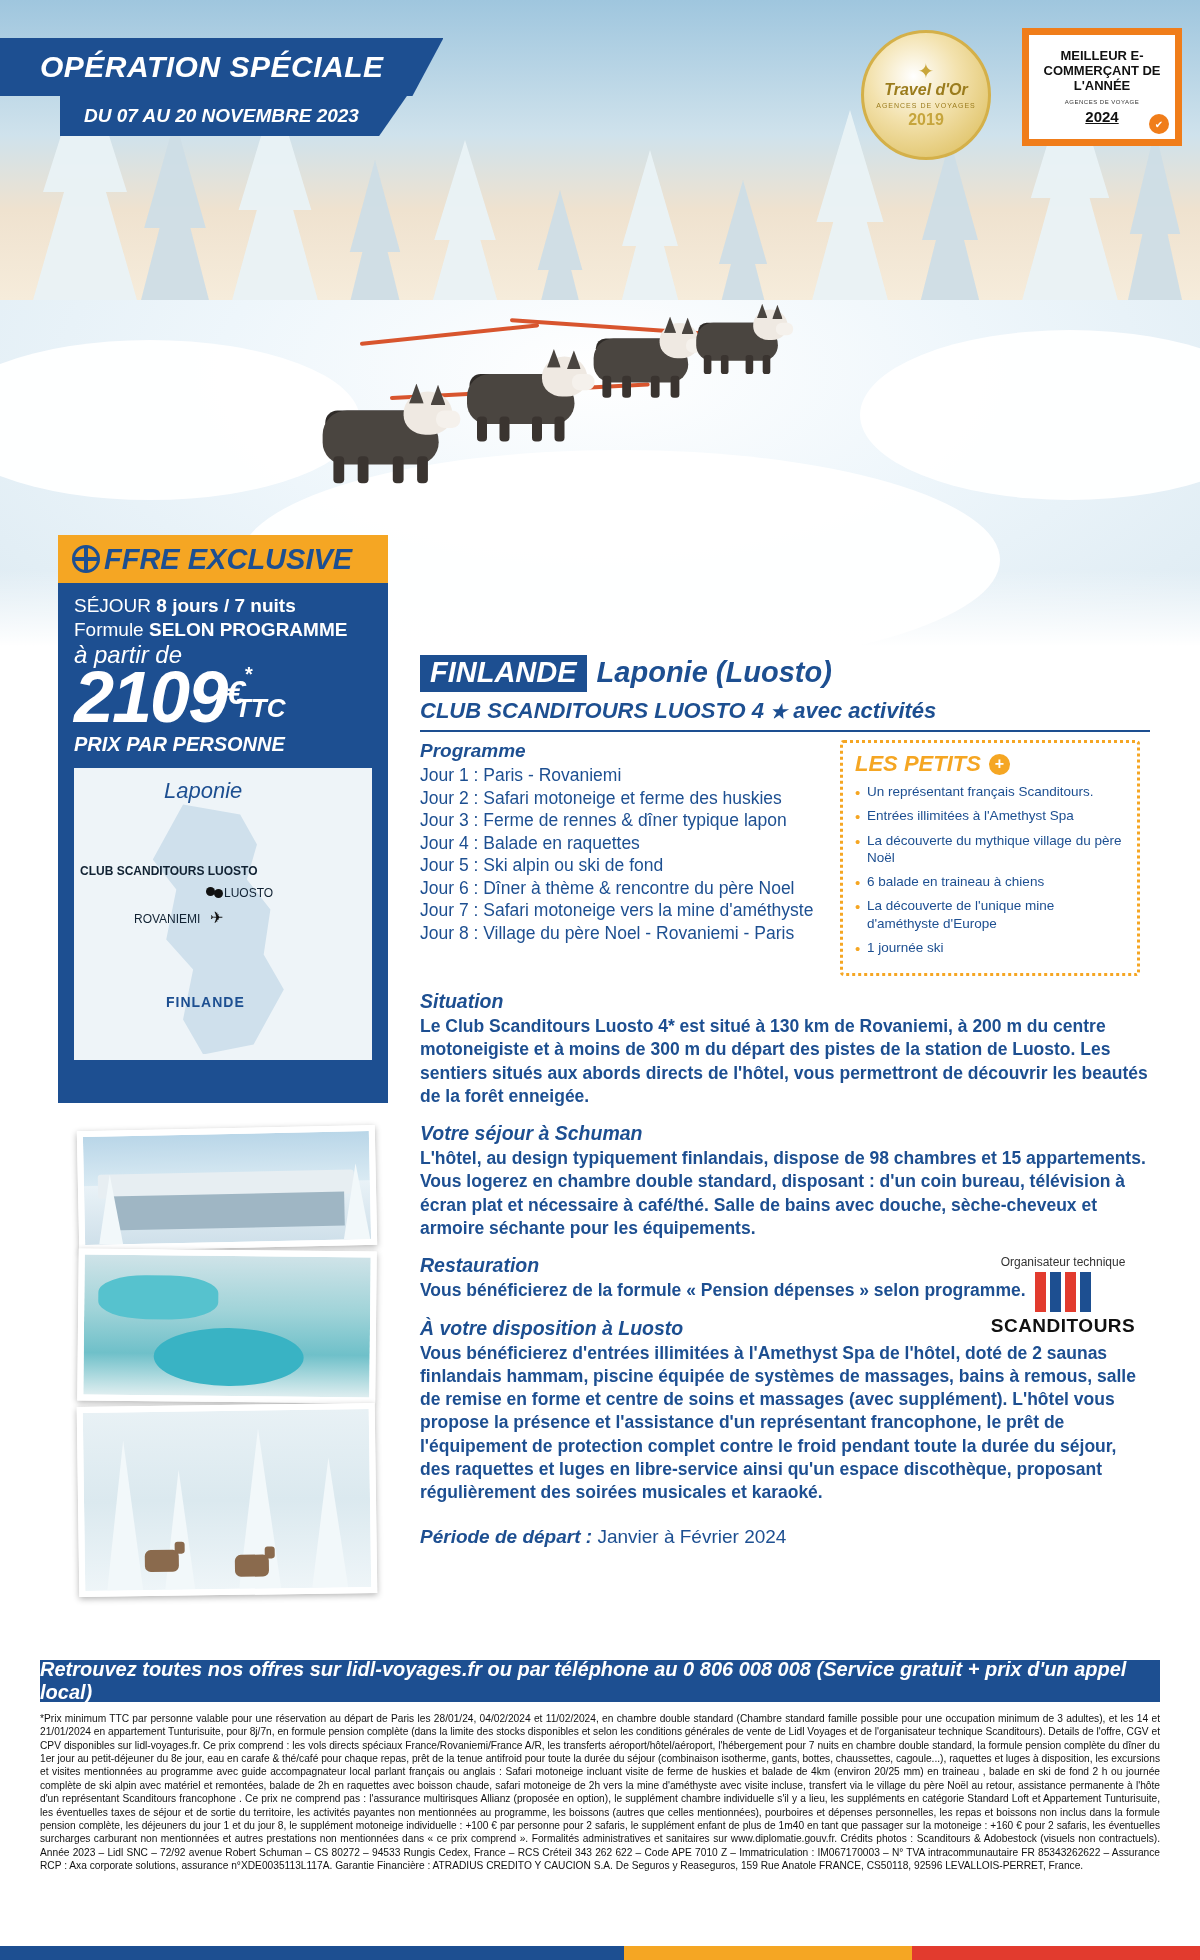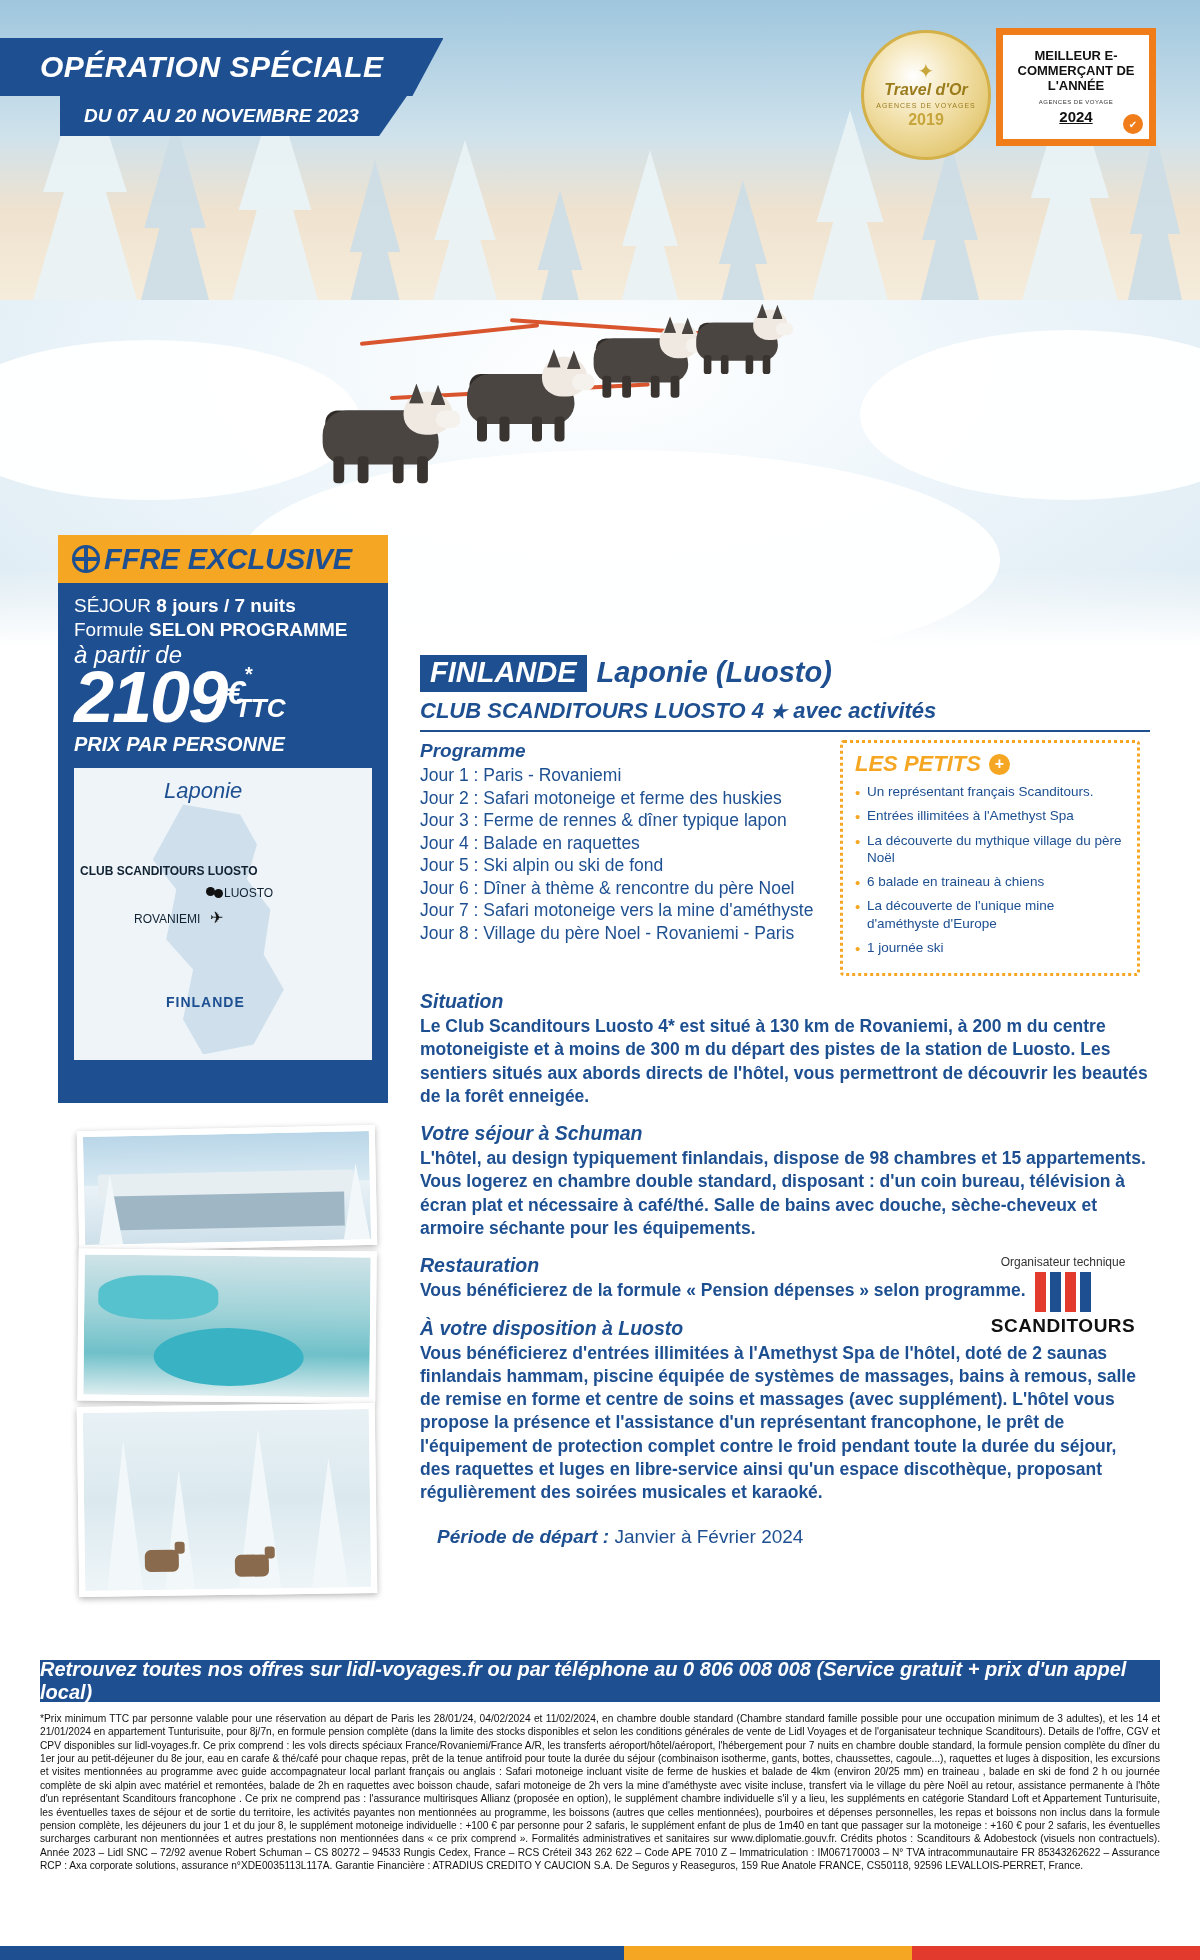--- a/index.html
+++ b/index.html
@@ -87,21 +87,21 @@
     background:radial-gradient(circle at 40% 35%, #ffffff 0%, #f3e2ae 40%, #d9b84f 100%);
     border:3px solid #d4b049;
     display:flex; flex-direction:column; align-items:center; justify-content:center;
     text-align:center;
   }
   .travel-dor .t1 { font-size:16px; font-weight:bold; color:#9b7c1d; font-style:italic; }
   .travel-dor .t2 { font-size:7px; color:#9b7c1d; letter-spacing:1px; margin-top:3px; }
   .travel-dor .t3 { font-size:16px; font-weight:bold; color:#c6a53c; margin-top:2px; }
   .travel-dor .star { font-size:20px; color:#c9a63a; line-height:1; }
   .ecom-badge {
-    position:absolute; right:40px; top:28px; z-index:6;
+    position:absolute; right:14px; top:28px; z-index:6;
     width:160px; height:118px; background:#f07d1a;
     display:flex; align-items:center; justify-content:center;
   }
   .ecom-inner {
     width:146px; height:104px; background:#fff;
     display:flex; flex-direction:column; align-items:center; justify-content:center;
     text-align:center; color:#111; position:relative;
   }
   .ecom-inner .l1 { font-size:13px; font-weight:bold; line-height:1.15; }
   .ecom-inner .l2 { font-size:6px; letter-spacing:.5px; margin-top:5px; color:#333; }
@@ -207,21 +207,21 @@
     position:relative; padding-left:12px;
   }
   .petits li:before { content:"•"; position:absolute; left:0; color:#f5a623; font-size:15px; }
   .petits ul { margin:0; padding:0; }
 
   .sec { margin-top:14px; }
   .sec h3 { margin:0 0 2px 0; color:#1d4f91; font-size:19.5px; font-weight:bold; font-style:italic; }
   .sec p { margin:0; color:#1d4f91; font-size:17.5px; line-height:1.33;font-weight:bold; }
 
   .depart { margin-top:22px; color:#1d4f91; font-size:19px; }
-  .depart b { font-weight:bold; font-style:italic;margin-left:17px; }
+  .depart b { font-weight:bold; font-style:italic; }
 
   .organiser {
     position:absolute; right:2px; top:600px; width:170px; text-align:center;
   }
   .organiser .lbl { font-size:12px; color:#333; }
   .organiser .flag { display:flex; justify-content:center; margin-top:3px; }
   .organiser .flag i { display:block; width:11px; height:40px; margin:0 2px; background:#e23b2e; }
   .organiser .flag i.b { background:#1d4f91; }
   .organiser .nm { font-size:19px; font-weight:bold; color:#111; letter-spacing:.5px; margin-top:3px; }
 

